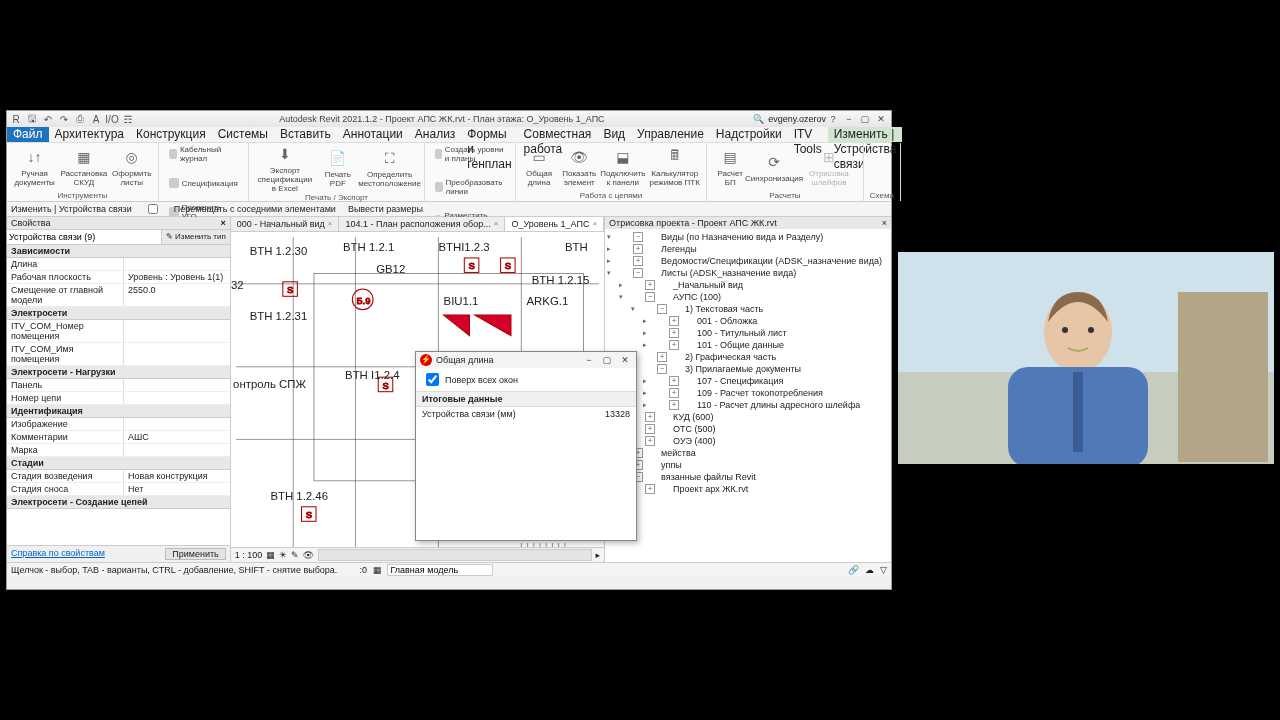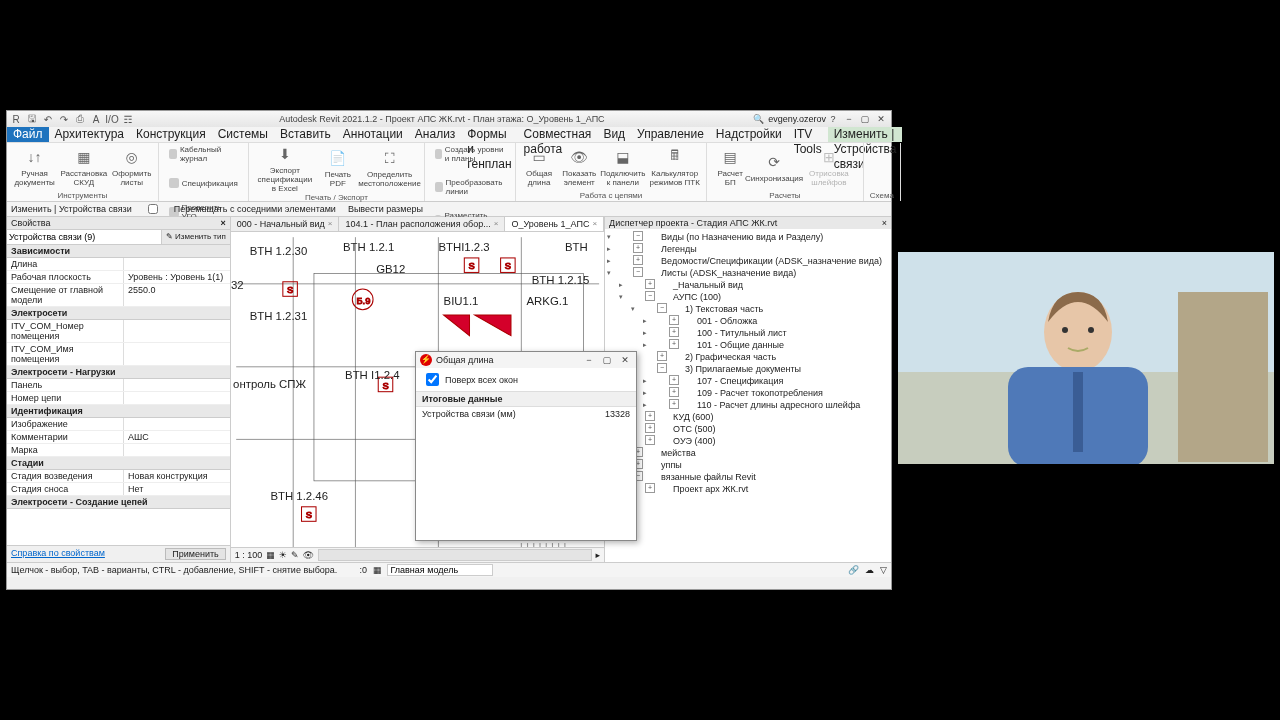--- a/index.html
+++ b/index.html
@@ -54,21 +54,21 @@
 .tabs .tab{padding:0 6px;line-height:14px;border-right:1px solid #ccc;display:flex;gap:3px;align-items:center;white-space:nowrap;overflow:hidden}
 .tabs .tab.active{background:#fff}
 .tabs .tab .xx{font-size:8px;color:#888}
 .tabs .sp{flex:1}
 .canvas{flex:1;background:#fff;position:relative;overflow:hidden}
 .canvas svg{position:absolute;inset:0}
 
 .browser{width:290px;background:#fff;border-left:1px solid #ccc;font-size:9px;overflow:hidden}
 .browser .bhdr{background:#e8e8e8;padding:1px 4px;display:flex;justify-content:space-between}
 .tree{padding:2px}
-.tree .n{white-space:nowrap;line-height:12px;display:flex;gap:18px}
+.tree .n{white-space:nowrap;line-height:12px;display:flex;align-items:center;gap:18px}
 .tree .n::before{content:'▸';font-size:7px;color:#666;width:8px}
 .tree .n.open::before{content:'▾'}
 .tree .n .sq{width:8px;height:8px;border:1px solid #999;font-size:7px;line-height:7px;text-align:center;color:#555}
 .tree .l1{padding-left:0}
 .tree .l2{padding-left:12px}
 .tree .l3{padding-left:24px}
 .tree .l4{padding-left:36px}
 
 .dialog{position:absolute;left:408px;top:240px;width:220px;height:188px;background:#fff;border:1px solid #888;box-shadow:2px 2px 6px rgba(0,0,0,.3);font-size:9px;display:flex;flex-direction:column}
 .dialog .dtitle{height:16px;display:flex;align-items:center;gap:4px;padding:0 4px;background:#f4f4f4}
@@ -387,21 +387,21 @@
         <span>☀</span>
         <span>✎</span>
         <span>👁</span>
         <div class="scroll"></div>
         <span>▸</span>
       </div>
     </div>
 
     <div class="browser">
       <div class="bhdr">
-          <span>Диспетчер проекта - Стадия АПС ЖК.rvt</span>
+          <span>Отрисовка проекта - Проект АПС ЖК.rvt</span>
           <span>×</span>
         </div>
       <div class="tree" id="tree">
           <div class="n l1 open">
             <span class="sq">−</span>
             <span>Виды (по Назначению вида и Разделу)</span>
           </div>
           <div class="n l1">
             <span class="sq">+</span>
             <span>Легенды</span>

